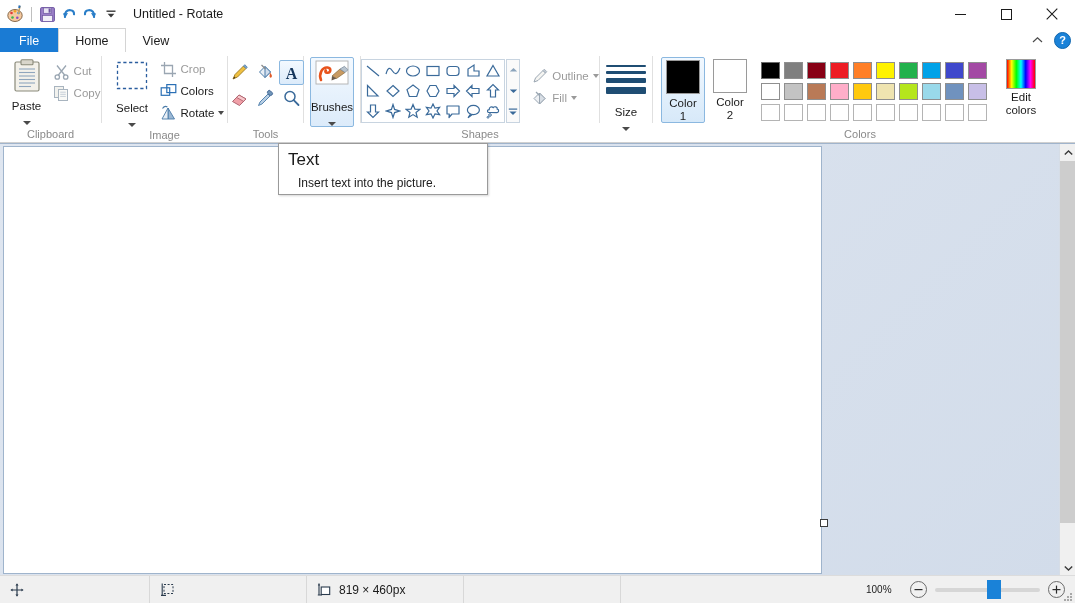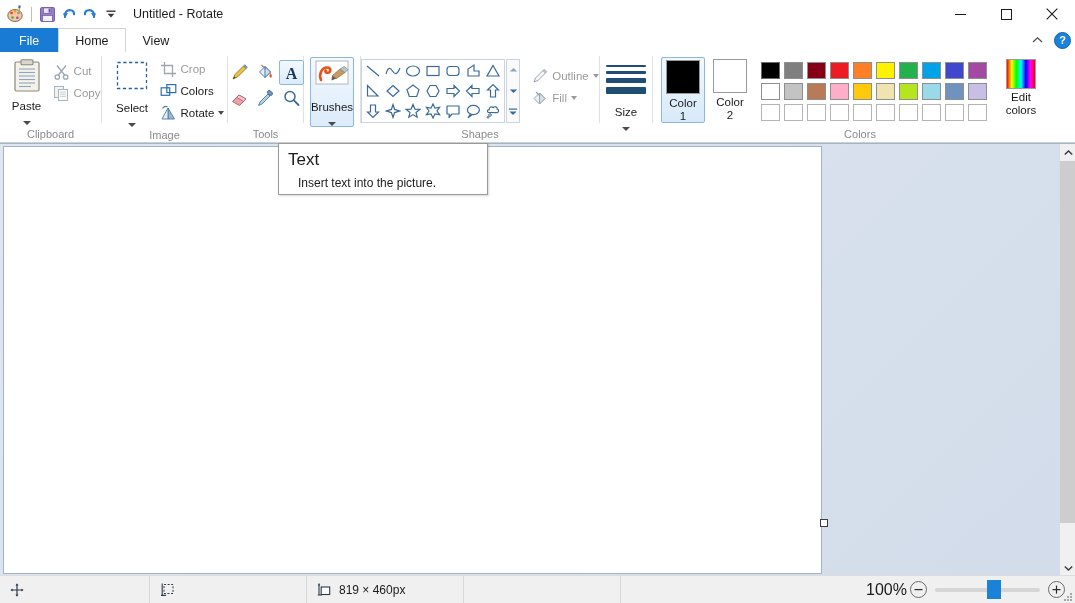--- a/index.html
+++ b/index.html
@@ -132,21 +132,21 @@
     position:absolute; bottom:0; left:0; width:1075px; height:28px;
     background:#f0f0f0; border-top:1px solid #dcdcdc; display:flex; align-items:center;
   }
   .sb-cell { height:28px; display:flex; align-items:center; padding:0 10px;
              border-right:1px solid #d8d8d8; font-size:12px; color:#1b1b1b; gap:7px; }
   .sb-c1 { width:150px; }
   .sb-c2 { width:157px; }
   .sb-c3 { width:157px; }
   .sb-c4 { width:157px; }
   .sb-zoom { position:absolute; right:0; height:28px; display:flex; align-items:center; gap:8px; padding-right:10px; }
-  .zoom-pct { font-size:16px; width:36px; text-align:left; }
+  .zoom-pct { font-size:10px; width:36px; text-align:left; }
   .circ-btn { width:17px; height:17px; border-radius:50%; border:1px solid #6b6b6b;
               display:flex; align-items:center; justify-content:center; color:#2b2b2b; font-size:12px; line-height:1; }
   .slider-track { position:relative; width:105px; height:4px; background:#d6d6d6; border-radius:2px; }
   .slider-thumb { position:absolute; left:52px; top:-8px; width:14px; height:19px; background:#1a82d8; }
   .grip { position:absolute; right:2px; bottom:2px; width:12px; height:12px; }
 
   .tooltip {
     position:absolute; left:278px; top:143px; width:210px; height:52px;
     background:#ffffff; border:1px solid #9a9a9a; box-shadow:1px 1px 2px rgba(0,0,0,0.16);
     padding:6px 9px; z-index:50;

